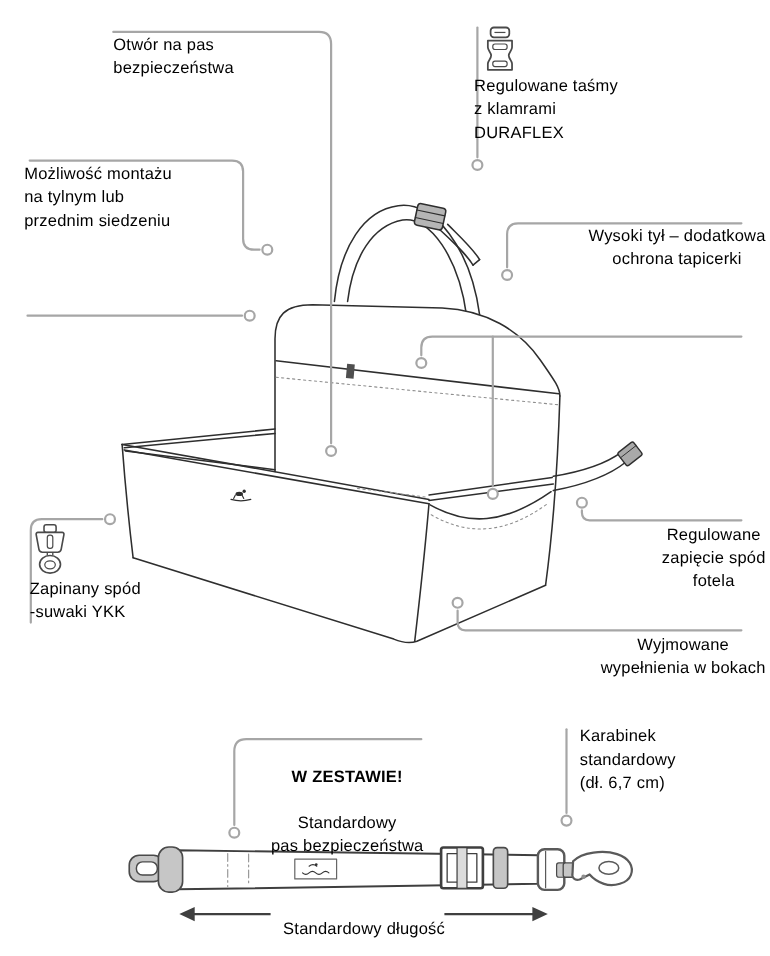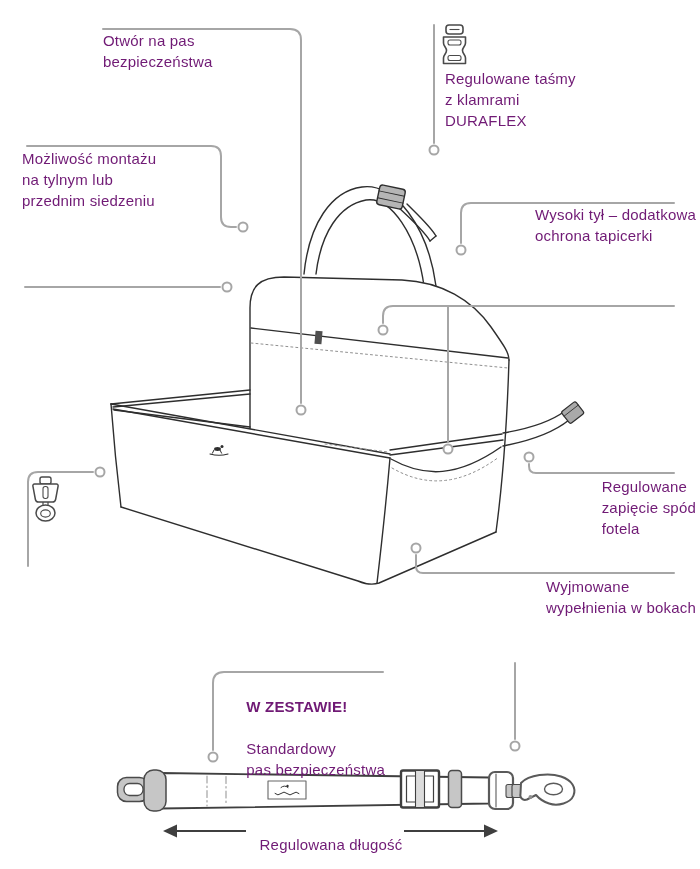--- a/index.html
+++ b/index.html
@@ -4,23 +4,23 @@
 <style>
   html,body{margin:0;padding:0;background:#fff;}
   .stage{
     position:relative;width:700px;height:869px;background:#ffffff;overflow:hidden;
     font-family:"Liberation Sans",sans-serif;
   }
   .stage svg{position:absolute;left:0;top:0;}
   .label{
     position:absolute;
     font-size:15px;line-height:21px;letter-spacing:.2px;
-    color:#701a75;white-space:pre-line;
+    color:#000000;white-space:pre-line;
   }
-  .label.right{text-align:left;}
+  .label.right{text-align:center;}
   .label.center{text-align:center;}
   .bold{font-weight:700;}
   .len-block div{line-height:19px;}
 </style>
 </head>
 <body>
 
 <div class="stage">
 
 <svg width="700" height="869" viewBox="0 0 700 869">
@@ -170,39 +170,44 @@
     <circle cx="100" cy="472" r="4.5"></circle>
     <circle cx="529" cy="457" r="4.5"></circle>
     <circle cx="416" cy="548" r="4.5"></circle>
     <circle cx="213" cy="757" r="4.5"></circle>
     <circle cx="515" cy="746" r="4.5"></circle>
   </g>
 </svg>
 
   <div class="label" style="left:103px;top:30px">Otwór na pas
 bezpieczeństwa</div>
-  <div class="label" style="left:445px;top:68px">Regulowane taśmy
+  <div class="label" style="left:431px;top:68px">Regulowane taśmy
 z klamrami
 DURAFLEX</div>
   <div class="label" style="left:22px;top:148px">Możliwość montażu
 na tylnym lub
 przednim siedzeniu</div>
   <div class="label right" style="right:4px;top:204px">Wysoki tył – dodatkowa
 ochrona tapicerki</div>
+  <div class="label" style="left:27px;top:525px">Zapinany spód
+-suwaki YKK</div>
   <div class="label right" style="right:4px;top:476px">Regulowane
 zapięcie spód
 fotela</div>
   <div class="label right" style="right:315px;top:675px">
     <div class="bold">W ZESTAWIE!</div>
     <div>Standardowy
 pas bezpieczeństwa</div>
   </div>
 
   <div class="label right" style="right:4px;top:576px">Wyjmowane
 wypełnienia w bokach</div>
 
+  <div class="label" style="left:527px;top:659px">Karabinek
+standardowy
+(dł. 6,7 cm)</div>
 
   <div class="label center len-block" style="left:231px;top:814px;width:200px">
-    <div>Regulowana długość</div>
+    <div>Standardowy długość</div>
     
   </div>
 
 </div>
 
 </body></html>

